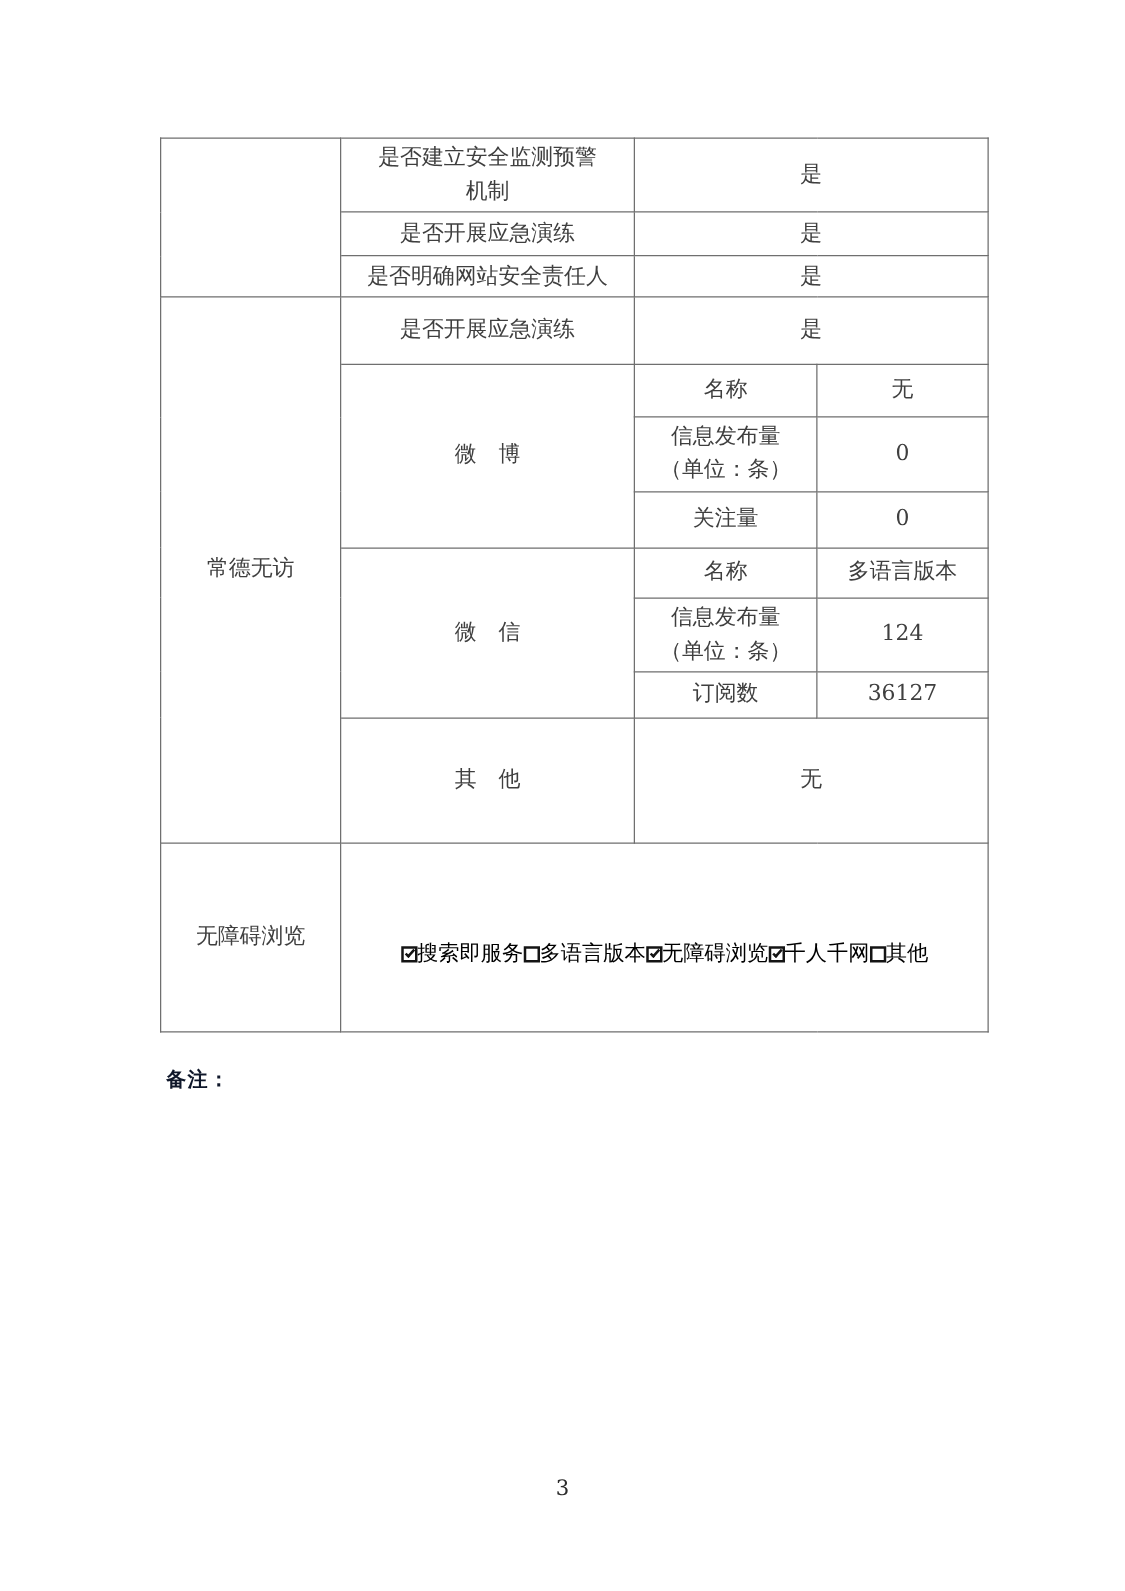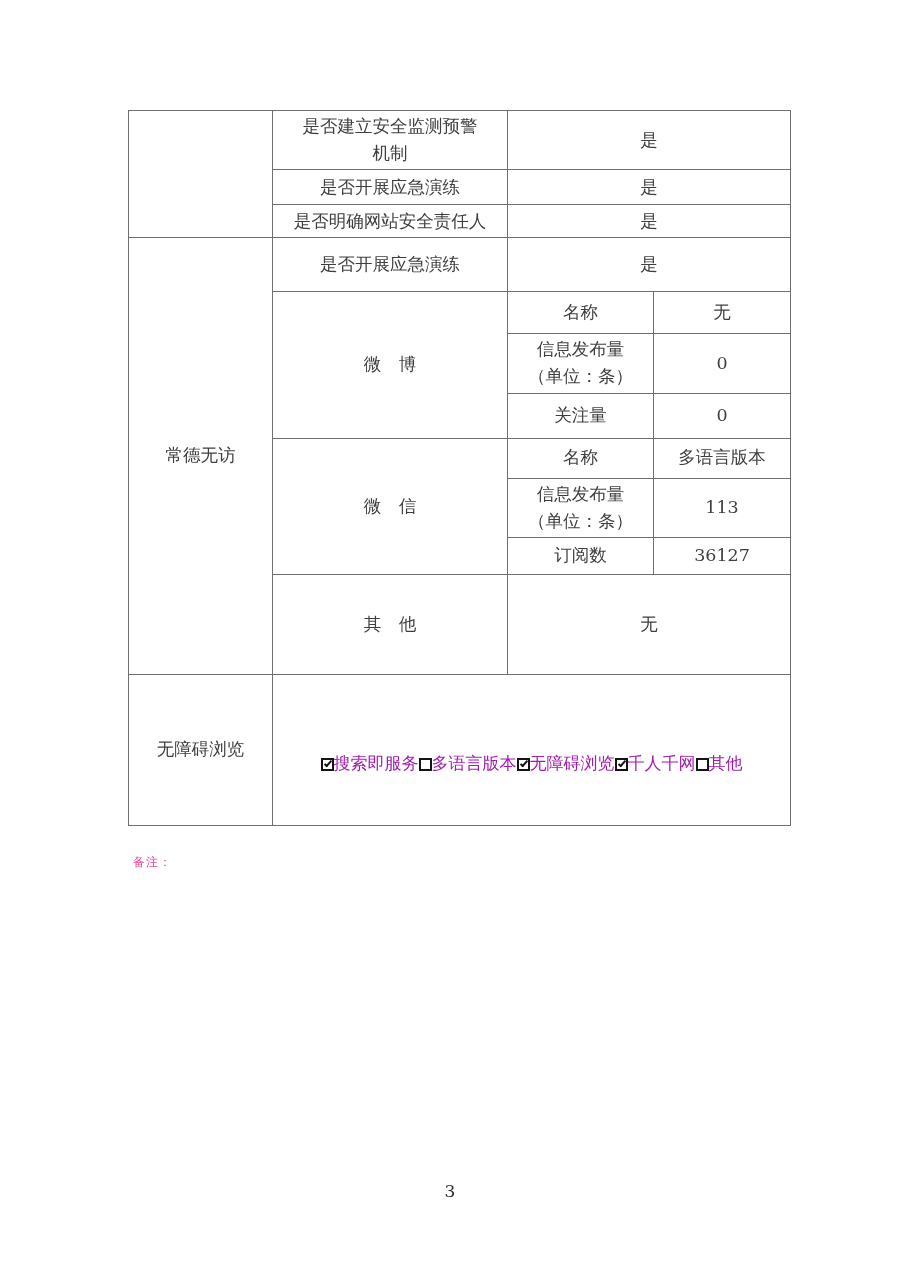--- a/index.html
+++ b/index.html
@@ -52,28 +52,28 @@
     display: block;
     position: absolute;
     left: 1px;
     top: 1px;
     width: 8px;
     height: 4px;
     border-left: 2px solid #141414;
     border-bottom: 2px solid #141414;
     transform: rotate(-48deg);
   }
-  .cb-label { font-size: 17px; color: #a21caf; }
+  .cb-label { font-size: 17px; color: #000000; }
   .notes-label {
     position: absolute;
     left: 133px;
     top: 854px;
-    font-size: 12px;
-    font-weight: normal;
-    color: #ec4899;
+    font-size: 16px;
+    font-weight: bold;
+    color: #0f172a;
     letter-spacing: 1px;
   }
   .page-number {
     position: absolute;
     left: 0;
     top: 1181px;
     width: 100%;
     text-align: center;
     font-size: 17px;
     color: #2b2b2b;
@@ -135,21 +135,21 @@
 
     <tr style="height:40px">
       <td rowspan="3">微　信</td>
       <td>名称</td>
       <td class="value-cell">多语言版本</td>
     </tr>
 
     <tr style="height:57px">
       <td>信息发布量
 （单位：条）</td>
-      <td class="value-cell">113</td>
+      <td class="value-cell">124</td>
     </tr>
 
     <tr style="height:37px">
       <td>订阅数</td>
       <td class="value-cell">36127</td>
     </tr>
 
     <tr style="height:100px">
       <td>其　他</td>
       <td colspan="2" class="value-cell">无</td>

